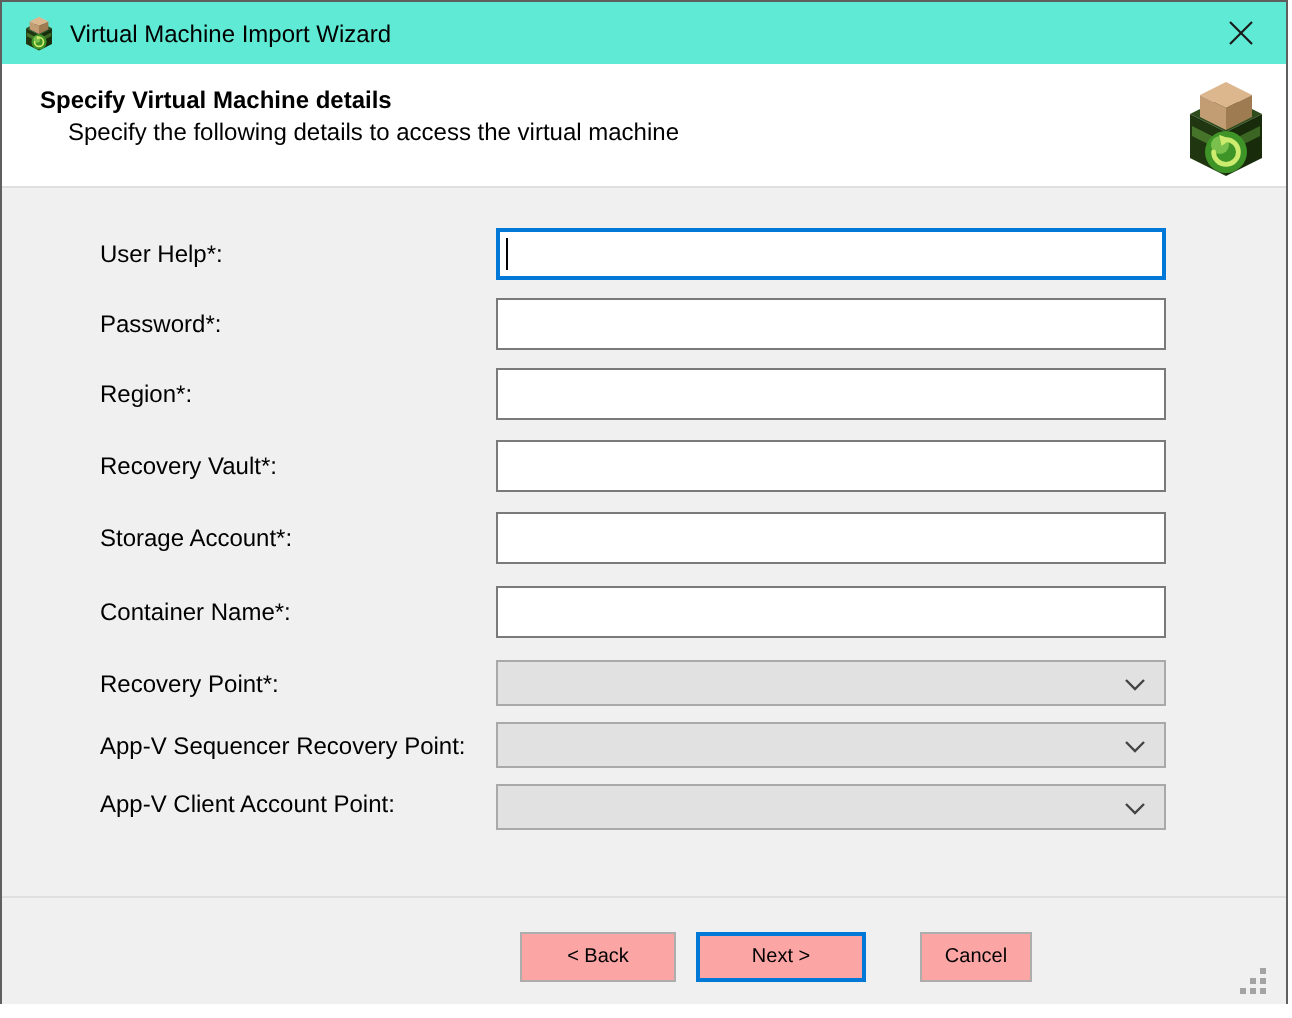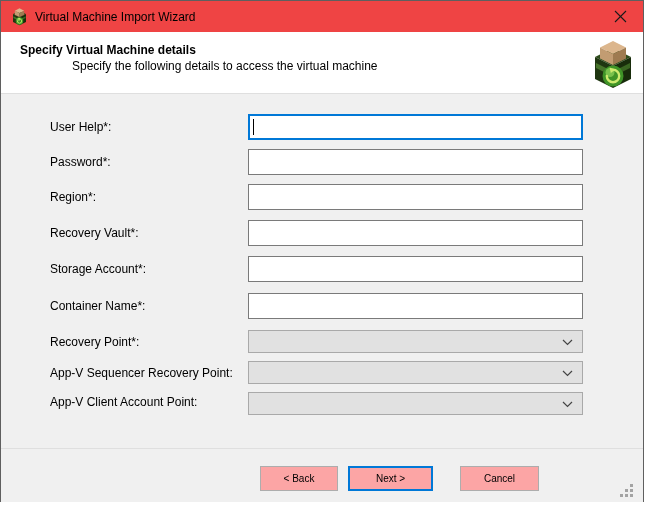--- a/index.html
+++ b/index.html
@@ -6,30 +6,30 @@
   body{
     width:646px;height:509px;background:#ffffff;position:relative;overflow:hidden;
     font-family:"Liberation Sans", sans-serif;font-size:12px;color:#000;
     -webkit-font-smoothing:antialiased;
   }
   .dialog{
     position:absolute;left:0;top:0;width:644px;height:502px;
     background:#ffffff;border:1px solid #5f5f5f;box-sizing:border-box;
   }
   
-  .titlebar{position:absolute;left:0;top:0;right:0;height:31px;background:#ef4444;}
+  .titlebar{position:absolute;left:0;top:0;right:0;height:31px;background:#5eead4;}
   .titlebar-icon{position:absolute;left:10px;top:7px;width:17px;height:18px;}
   .title-text{position:absolute;left:34px;top:9px;font-size:12px;color:#000;white-space:nowrap;}
   .close-btn{
     position:absolute;right:6px;top:2px;width:34px;height:27px;
     display:flex;align-items:center;justify-content:center;cursor:default;
   }
   
   .header-title{position:absolute;left:19px;top:42px;font-weight:bold;font-size:12px;color:#000;}
-  .header-subtitle{position:absolute;left:33px;top:58px;font-size:12px;color:#000;margin-left:38px;}
+  .header-subtitle{position:absolute;left:33px;top:58px;font-size:12px;color:#000;}
   .header-icon{position:absolute;left:590px;top:39px;width:44px;height:50px;}
   .divider{position:absolute;left:0;right:0;height:1px;background:#dfdfdf;}
   .divider-header{top:92px;}
   .divider-buttons{top:447px;}
   
   .form-area{position:absolute;left:0;top:93px;right:0;height:354px;background:#f0f0f0;}
   .field-label{position:absolute;left:49px;font-size:12px;color:#000;line-height:14px;white-space:nowrap;}
   .text-input{
     position:absolute;left:247px;width:335px;height:26px;box-sizing:border-box;
     background:#ffffff;border:1px solid #7a7a7a;padding:0 5px;
@@ -49,21 +49,21 @@
   
   .button-bar{position:absolute;left:0;top:448px;right:0;height:53px;background:#f0f0f0;}
   .btn{
     position:absolute;top:465px;height:25px;box-sizing:border-box;
     background:#fca5a5;border:1px solid #adadad;
     display:flex;align-items:center;justify-content:center;
     font-family:"Liberation Sans", sans-serif;font-size:10px;color:#000;cursor:default;
   }
   .btn-back{left:259px;width:78px;}
   .btn-next{left:347px;width:85px;border:2px solid #0078d7;}
-  .btn-cancel{left:459px;width:79px;}
+  .btn-cancel{left:459px;width:56px;}
   .btn-help{left:553px;width:79px;}
   .resize-grip{
     position:absolute;right:10px;bottom:4px;width:13px;height:13px;
     display:grid;grid-template-columns:repeat(3,3px);grid-template-rows:repeat(3,3px);gap:2px;
   }
   .grip-dot{width:3px;height:3px;background:#a3a3a3;}
   .grip-empty{width:3px;height:3px;background:transparent;}
 </style>
 </head>
 <body>

